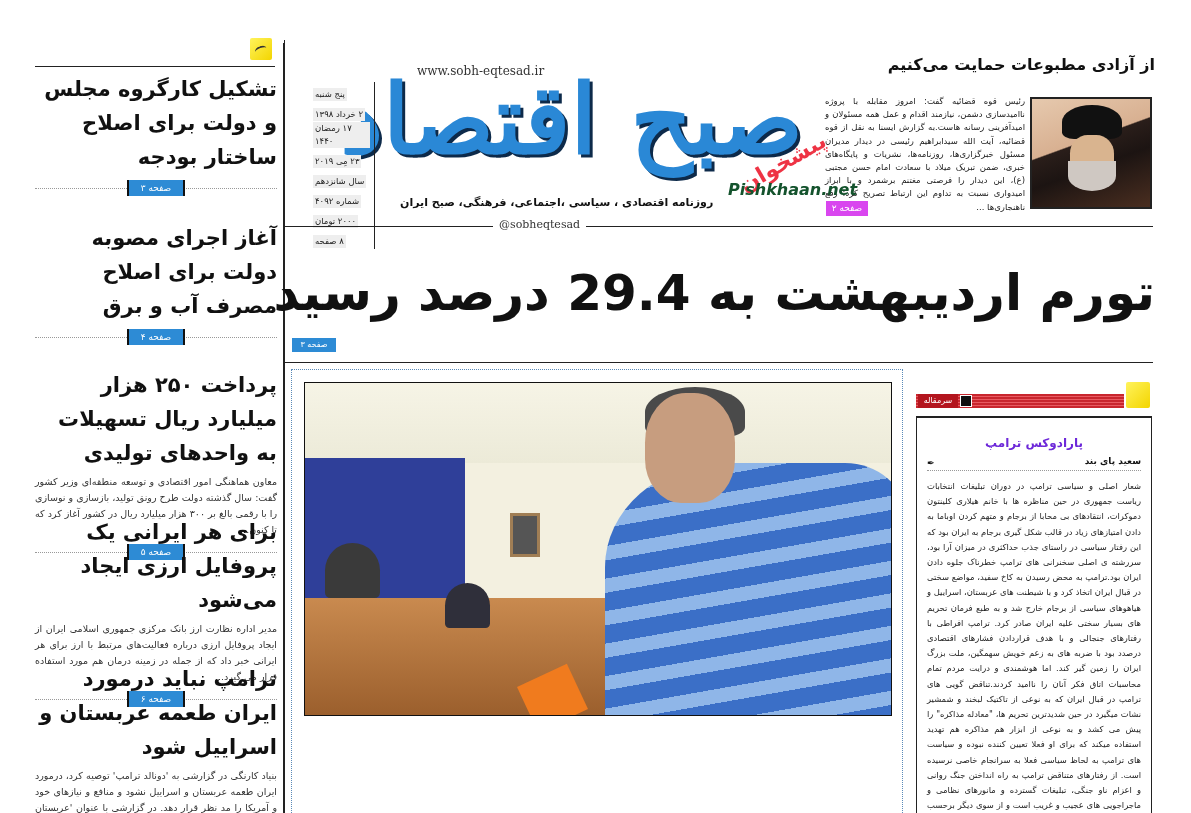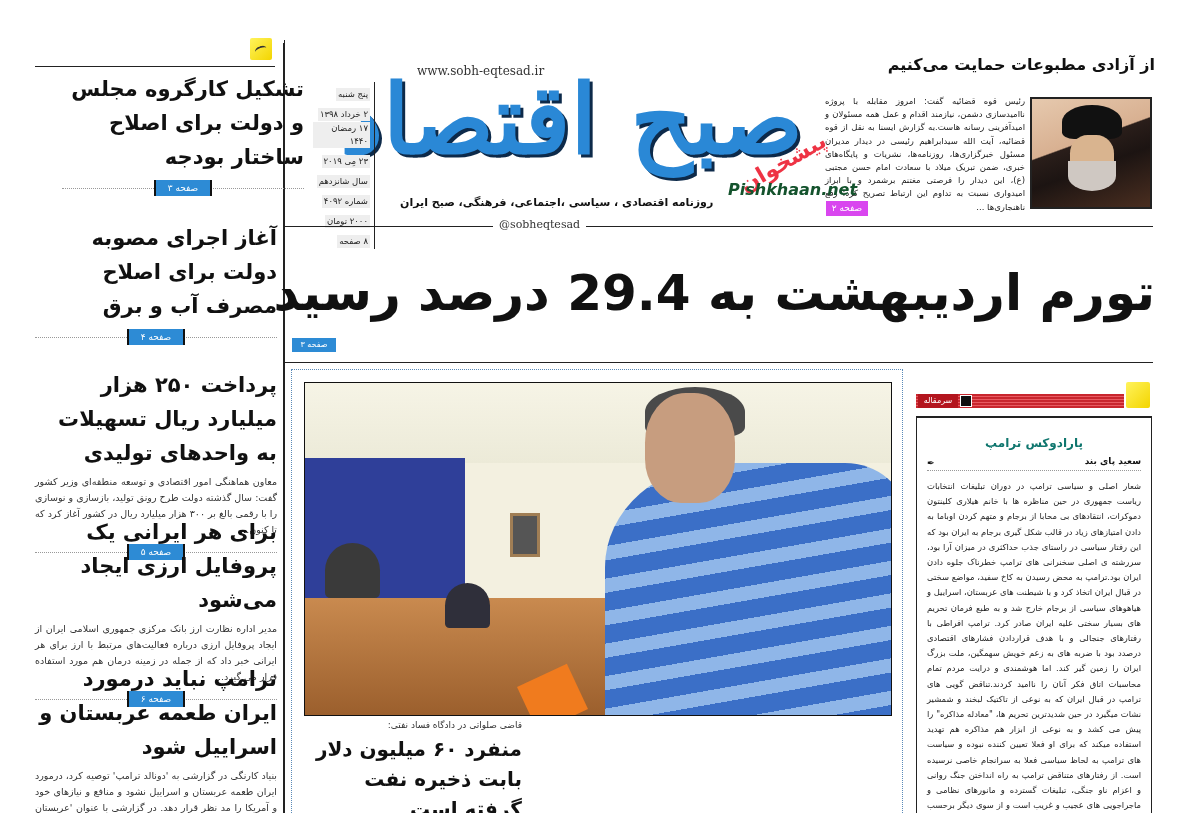--- a/index.html
+++ b/index.html
@@ -20,21 +20,21 @@
     .page-ref .dots { position: absolute; left: 0; right: 0; top: 8px; border-top: 1px dotted #999; }
     .page-ref .tag { position: absolute; left: 92px; top: 0; width: 58px; height: 16px; background: #2d8bd5; color: #fff; font-size: 9px; text-align: center; line-height: 16px; border-left: 2px solid #111; border-right: 2px solid #111; }
 
     
     .masthead { position: absolute; left: 285px; top: 30px; width: 520px; height: 205px; }
     .site-url { position: absolute; left: 132px; top: 34px; font-family: "DejaVu Serif", serif; font-size: 12px; color: #333; direction: ltr; }
     .logo { position: absolute; left: 118px; top: 5px; width: 400px; height: 190px; }
     .logo-text { position: absolute; left: 0; top: 0; font-family: "DejaVu Serif", serif; font-size: 96px; font-weight: 700; color: #2a88d6; text-shadow: 3px 3px 0 #0d2a4a; line-height: 170px; white-space: nowrap; direction: rtl; width: 400px; text-align: center; }
     .tagline { position: absolute; left: 115px; top: 166px; font-size: 11px; font-weight: 700; color: #111; white-space: nowrap; }
     .twitter { position: absolute; left: 208px; top: 188px; font-family: "DejaVu Serif", serif; font-size: 11px; color: #333; direction: ltr; background: #fff; padding: 0 6px; z-index: 2; }
-    .dateline { position: absolute; left: 28px; top: 52px; width: 62px; text-align: right; border-right: 1px solid #222; padding-right: 4px; }
+    .dateline { position: absolute; left: 28px; top: 52px; width: 62px; text-align: left; border-right: 1px solid #222; padding-right: 4px; }
     .dateline div { font-size: 8.5px; line-height: 13px; color: #222; background: #eee; margin-bottom: 1px; display: inline-block; padding: 0 2px; }
 
     .watermark { position: absolute; left: 728px; top: 180px; font-family: "DejaVu Sans", sans-serif; font-weight: 700; font-style: italic; font-size: 16px; color: #14532d; direction: ltr; z-index: 5; }
     .watermark-fa { position: absolute; left: 735px; top: 150px; font-size: 22px; color: #ee3344; font-weight: 700; transform: rotate(-30deg); z-index: 5; }
 
     .mast-rule { position: absolute; left: 285px; top: 226px; width: 868px; height: 1px; background: #222; }
     .col-rule-left { position: absolute; left: 284px; top: 40px; width: 1px; height: 773px; background: #222; }
 
     
     .top-right { position: absolute; left: 815px; top: 55px; width: 340px; }
@@ -68,34 +68,34 @@
     .caption .kicker { font-size: 9px; color: #333; }
     .caption h3 { font-size: 20px; line-height: 30px; font-weight: 700; color: #111; margin-top: 4px; }
 
     
     .editorial-head { position: absolute; left: 916px; top: 380px; width: 236px; height: 30px; }
     .editorial-head .bar { position: absolute; left: 0; top: 14px; width: 208px; height: 14px; background: repeating-linear-gradient(180deg,#c8262e 0 2px,#e85a61 2px 3px); }
     .editorial-head .label { position: absolute; left: 2px; top: 14px; width: 40px; height: 14px; background: #b3151e; color: #fff; font-size: 8px; text-align: center; line-height: 14px; }
     .editorial-head .icon { position: absolute; left: 44px; top: 15px; width: 12px; height: 12px; background: #111; border: 1px solid #fff; }
     .editorial-head .ylogo { position: absolute; left: 210px; top: 2px; width: 24px; height: 26px; background: linear-gradient(135deg,#fff35c,#f3d500); border-radius: 2px; }
     .editorial-box { position: absolute; left: 916px; top: 416px; width: 236px; height: 397px; border: 1px solid #222; border-bottom: none; border-top: 2px solid #222; padding: 10px 10px 0 10px; background: #fff; }
-    .editorial-box h4 { text-align: center; font-size: 12px; font-weight: 700; color: #0f766e; margin-top: 8px; }
+    .editorial-box h4 { text-align: center; font-size: 12px; font-weight: 700; color: #6d28d9; margin-top: 8px; }
     .editorial-box .author { font-size: 9px; font-weight: 700; margin-top: 6px; padding-bottom: 4px; border-bottom: 1px dotted #999; position: relative; }
     .editorial-box .author .pen { position: absolute; left: 0; top: 2px; font-size: 9px; }
     .editorial-box p { font-size: 8.4px; line-height: 15.2px; color: #222; text-align: justify; margin-top: 8px; }
   </style>
 </head>
 <body>
 
 <div class="left-col">
   <div class="badge-logo"></div>
   <div class="top-rule"></div>
   <div class="vrule"></div>
 
-  <div class="story" style="top:34px;margin-left:27px;">
+  <div class="story" style="top:34px;">
     <h2>تشکیل کارگروه مجلس و دولت برای اصلاح ساختار بودجه</h2>
     <div class="page-ref">
       <div class="dots"></div>
       <div class="tag">صفحه ۳</div>
     </div>
   </div>
 
   <div class="story" style="top:183px;">
     <h2>آغاز اجرای مصوبه دولت برای اصلاح مصرف آب و برق</h2>
     <div class="page-ref">
@@ -176,24 +176,20 @@
     <div class="wall-blue"></div>
     <div class="portrait"></div>
     <div class="judge1"></div>
     <div class="desk"></div>
     <div class="judge2"></div>
     <div class="man"></div>
     <div class="hair"></div>
     <div class="head"></div>
     <div class="book"></div>
   </div>
-  <div class="caption">
-    <div class="kicker">قاضی صلواتی در دادگاه فساد نفتی:</div>
-    <h3>منفرد ۶۰ میلیون دلار بابت ذخیره نفت گرفته است</h3>
-  </div>
 </div>
 
 <div class="editorial-head">
   <div class="bar"></div>
   <div class="label">سرمقاله</div>
   <div class="icon"></div>
   <div class="ylogo"></div>
 </div>
 <div class="editorial-box">
   <h4>پارادوکس ترامپ</h4>

